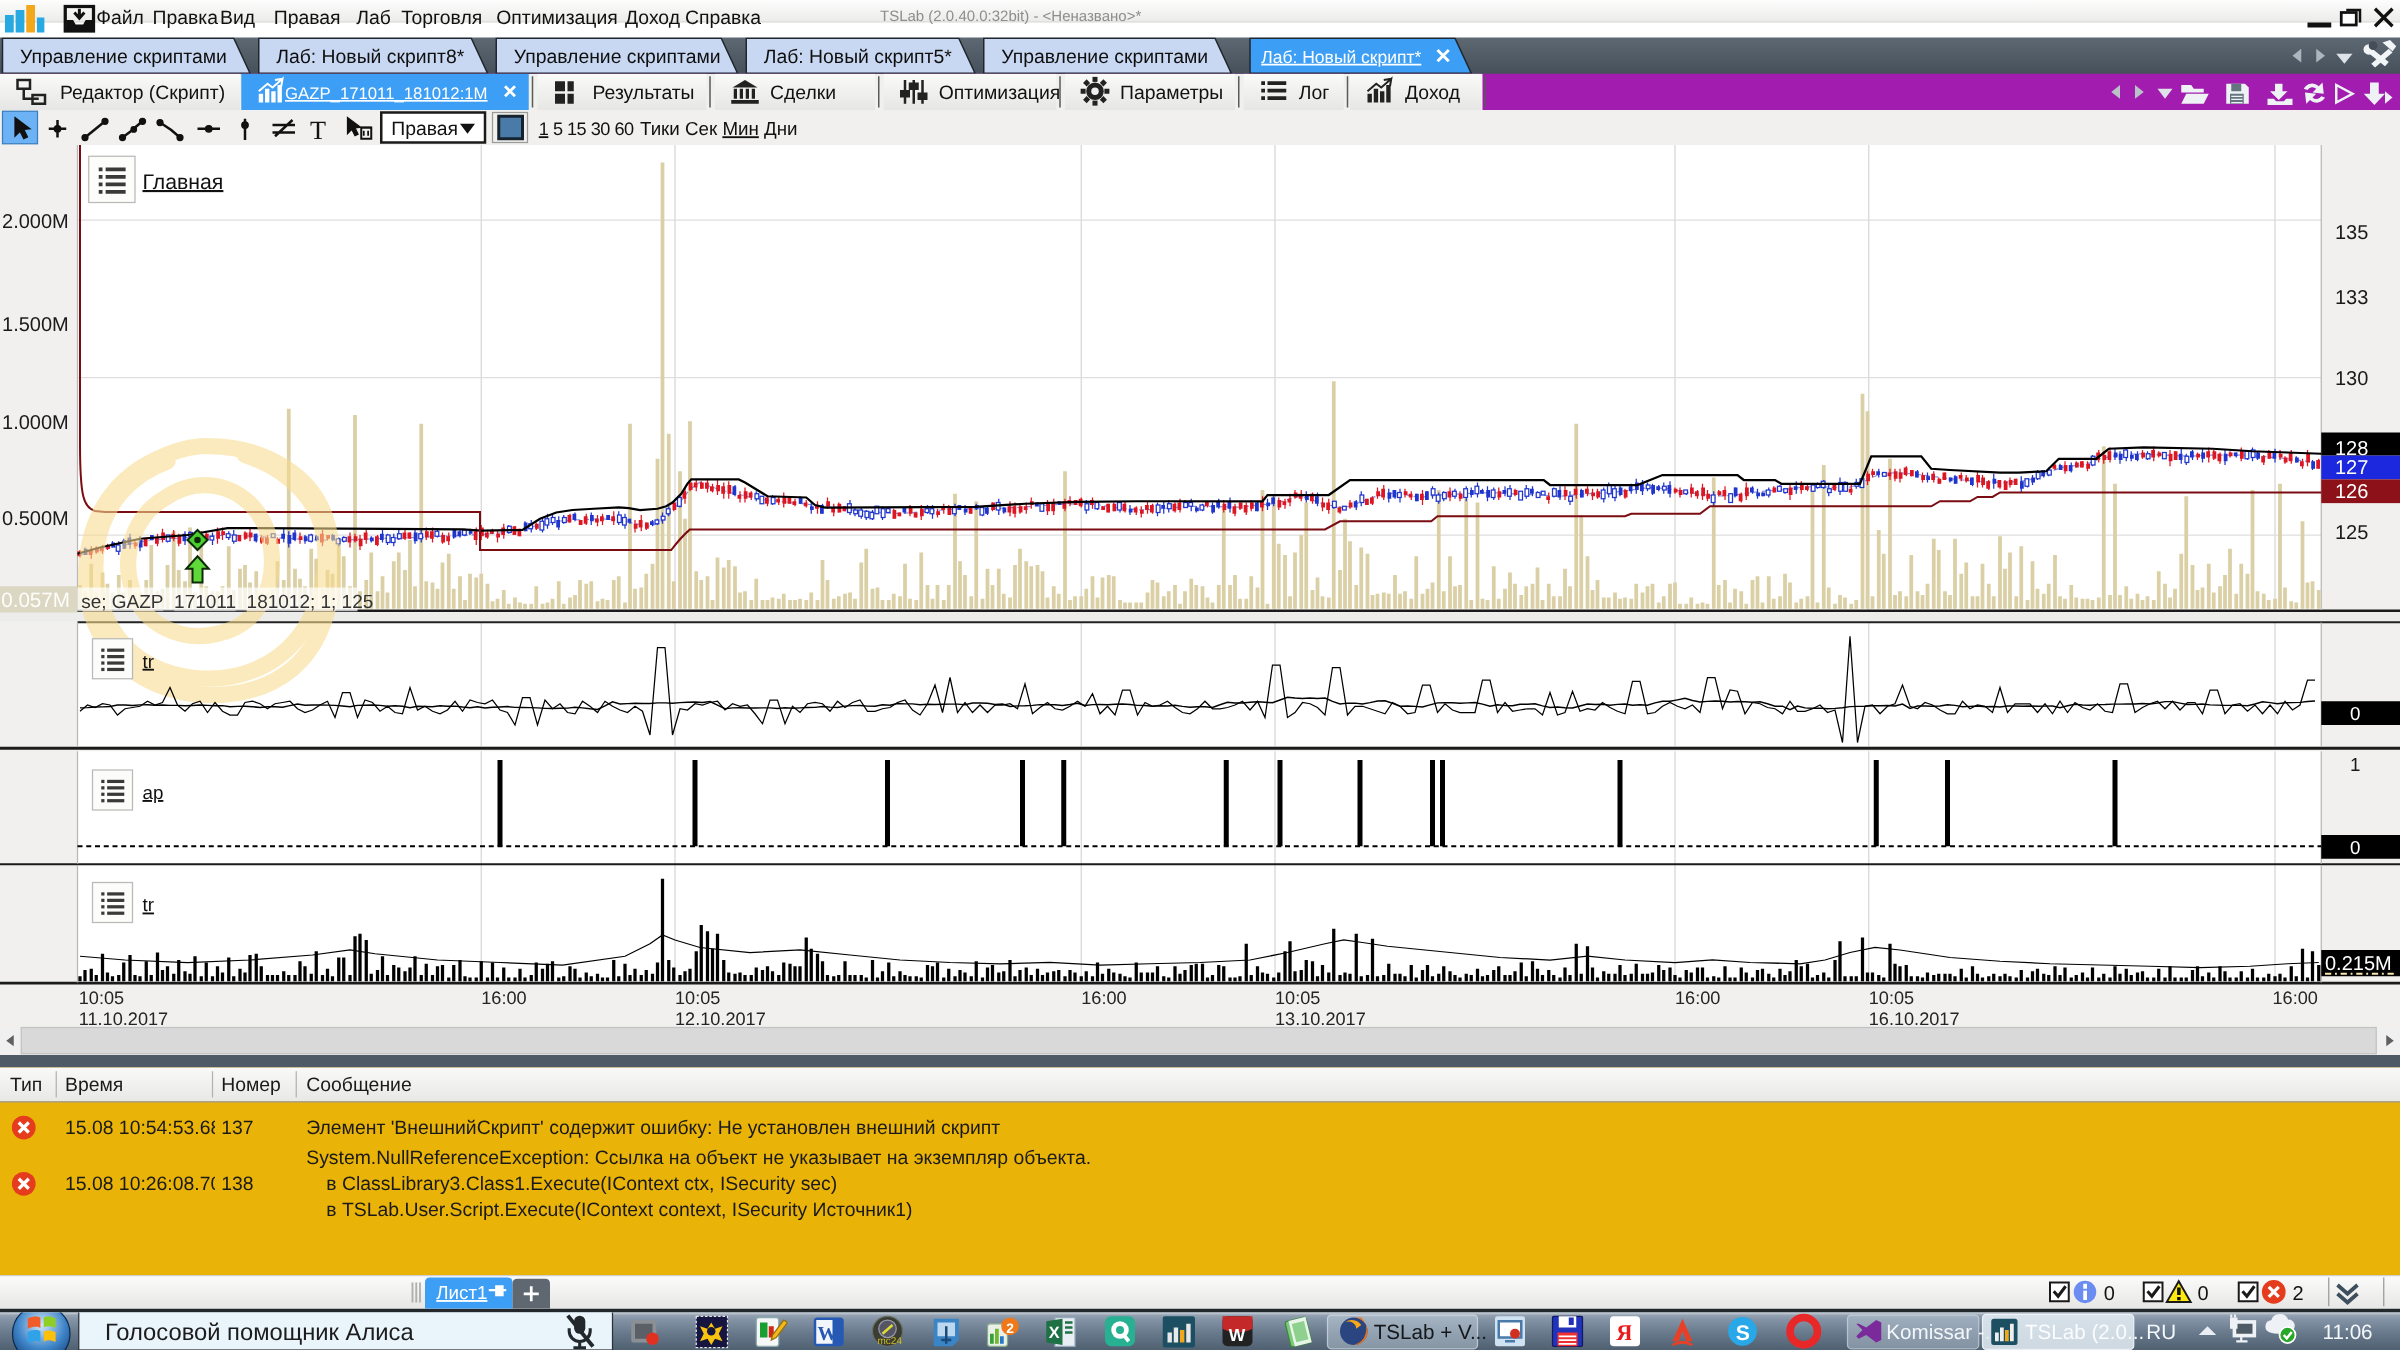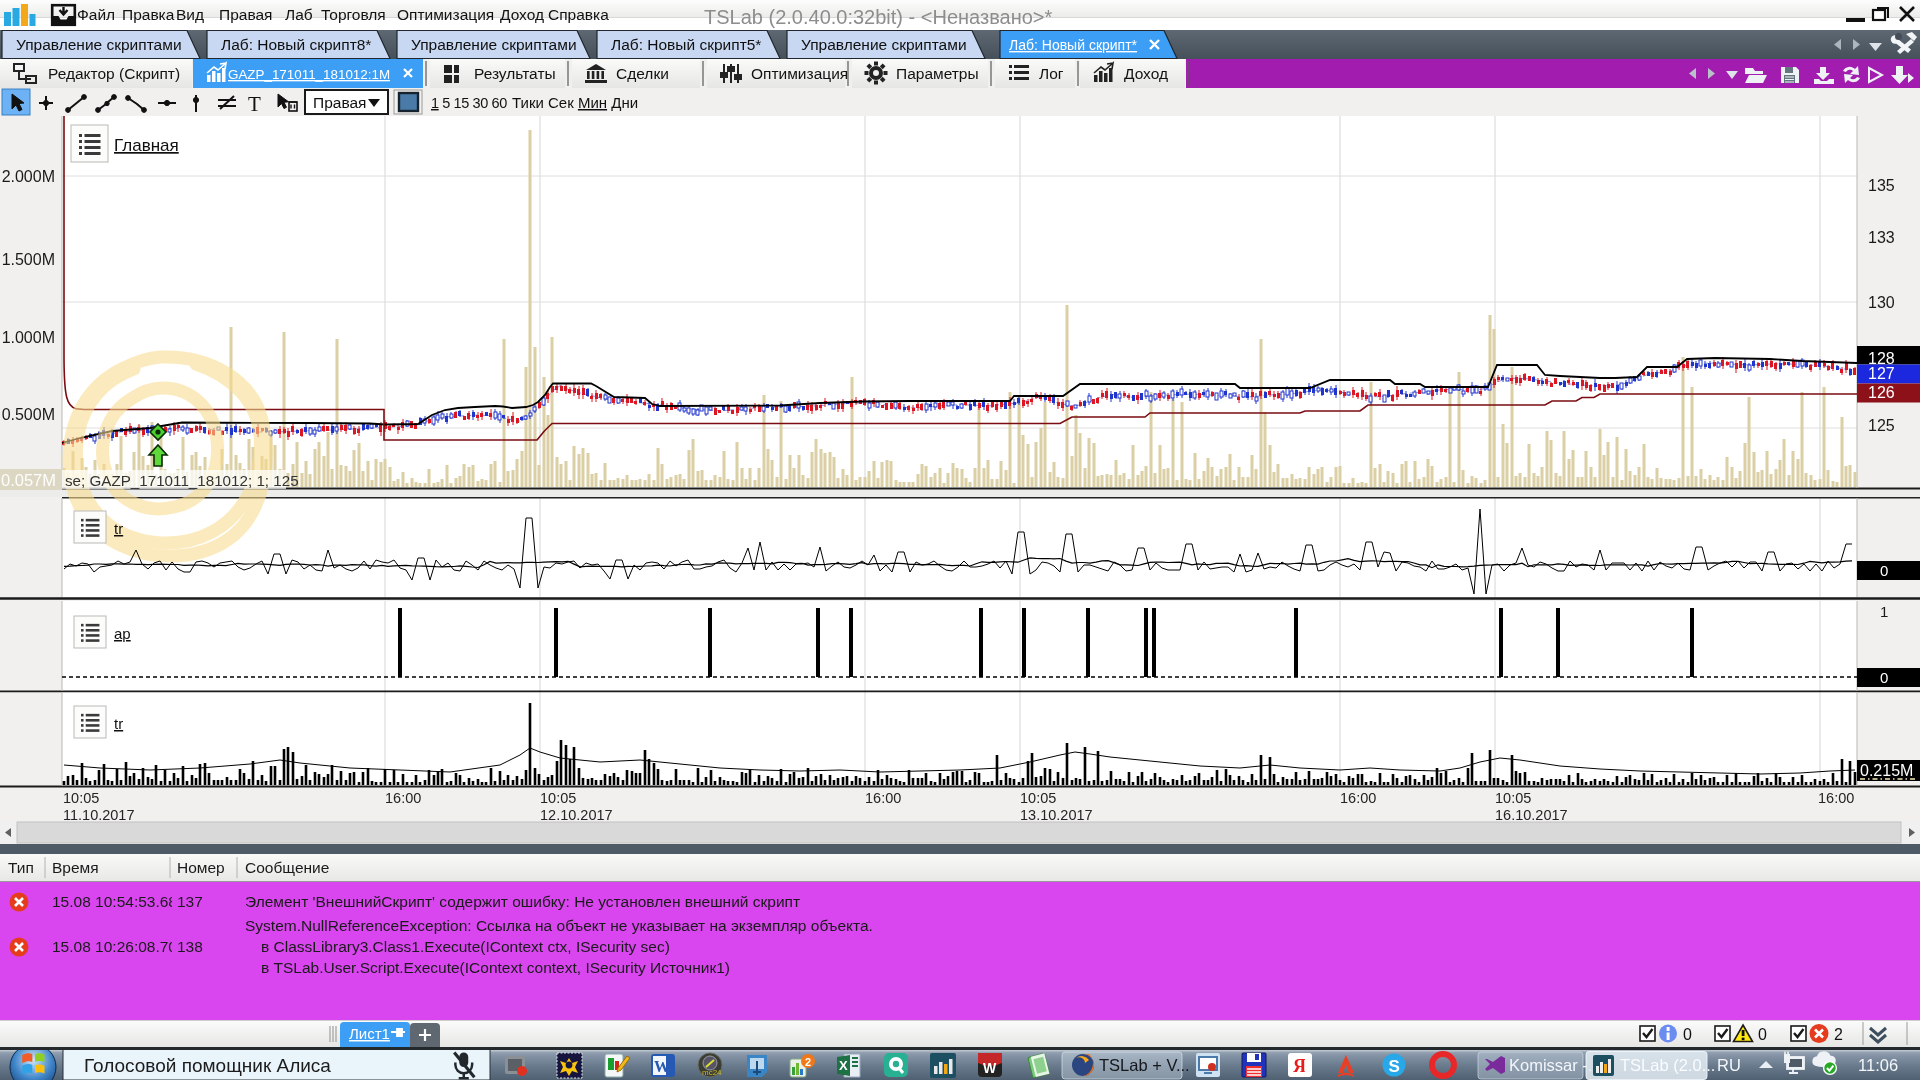--- a/index.html
+++ b/index.html
@@ -1,24 +1,24 @@
 <!DOCTYPE html>
 <html><head><meta charset="utf-8"><style>
 *{margin:0;padding:0;box-sizing:border-box}
 html,body{width:1920px;height:1080px;overflow:hidden}
 body{font-family:"Liberation Sans",sans-serif;background:#fff}
 #screen{position:absolute;left:0;top:0;width:1920px;height:1080px}
 .abs{position:absolute}
 #menubar{left:0;top:0;width:1920px;height:18px;background:linear-gradient(#fdfdfd,#ececea);border-bottom:1px solid #d8d8d6}
 .menuitem{position:absolute;top:6px;font-size:15.5px;color:#111}
-#title{position:absolute;left:704px;top:6px;font-size:20px;color:#8d8d8d}
+#title{position:absolute;left:704px;top:6px;font-size:12px;color:#8d8d8d}
 #tabrow{left:0;top:30px;width:1920px;height:45px;background:linear-gradient(#5d6873,#39434d)}
 #dockrow{left:0;top:59px;width:1920px;height:29px;background:#a21caf}
 #toolbar{left:0;top:88px;width:1920px;height:28px;background:#f1f0ee}
-#logpanel{left:0;top:852px;width:1920px;height:168px;background:#d946ef;font-size:15px;color:#151515}
+#logpanel{left:0;top:852px;width:1920px;height:168px;background:#eab308;font-size:15px;color:#151515}
 #sheetbar{left:0;top:1020px;width:1920px;height:27px;background:linear-gradient(#fbfbfb,#e6e6e4);border-top:1px solid #cfcfcd}
 #sheetbot{left:0;top:1047px;width:1920px;height:3px;background:#23282d}
 #taskbar{left:0;top:1050px;width:1920px;height:30px;background:linear-gradient(#9fabb9 0%,#8494a6 18%,#68798c 55%,#4f6071 100%)}
 </style></head><body>
 <div id="screen">
     <div id="menubar" class="abs">
       <svg class="abs" style="left:4px;top:3px" width="40" height="24">
         <rect x="0" y="9" width="7" height="14" fill="#29a9e1"></rect>
         <rect x="8.5" y="5" width="7" height="18" fill="#29a9e1"></rect>
         <rect x="17" y="1" width="7" height="22" fill="#f3a81c"></rect>

